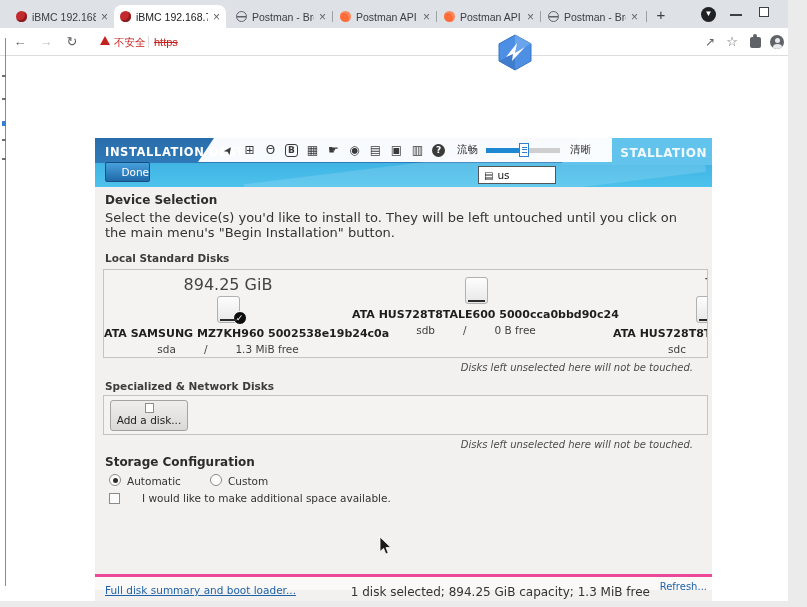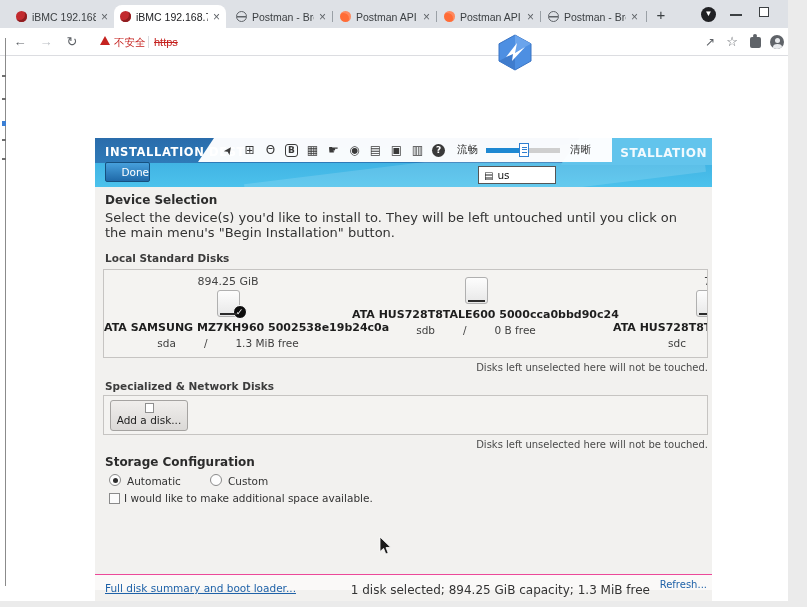--- a/index.html
+++ b/index.html
@@ -61,42 +61,42 @@
   .donebtn{position:absolute;left:10px;top:24px;width:45px;height:20px;background:linear-gradient(180deg,#47a0dc,#1f69a8);border:1px solid #16507f;border-radius:2px;color:#fff;font-size:10.5px;text-align:right;line-height:18px}
   .usbox{position:absolute;left:383px;top:28px;width:78px;height:18px;background:#fff;border:1px solid #555;font-size:10.5px;color:#111;display:flex;align-items:center;gap:4px;padding-left:5px}
   .usbox .kbi{font-size:10px;color:#222}
   
   .h1{position:absolute;left:10px;font-size:12px;font-weight:bold;color:#2c2c2c}
   .h2{position:absolute;left:10px;font-size:10.5px;font-weight:bold;color:#3c3c3c}
   .desc{position:absolute;left:10px;top:72px;width:596px;font-size:13px;line-height:15px;color:#333}
   .panel{position:absolute;left:8px;width:605px;border:1px solid #c6c4c2;background:#f4f3f1;overflow:hidden}
   .dpanel{top:131px;height:89px;display:flex}
   .disk{flex:none;width:248px;padding-top:5px;text-align:center}
-  .dsize{font-size:11px;color:#444}
+  .dsize{font-size:16px;color:#444}
   .dicon{width:23px;height:27px;margin:2px auto 0;background:linear-gradient(180deg,#fdfdfd,#e7e7e7);border:1px solid #b0b0b0;border-radius:3px;position:relative}
   .dicon::after{content:"";position:absolute;left:2px;right:2px;bottom:1px;height:2px;background:#2b2b2b}
   .badge{position:absolute;right:-8px;bottom:-3px;width:14px;height:14px;background:#0d0d0d;border:1.5px solid #fff;border-radius:50%;color:#fff;font-size:9px;line-height:12px;text-align:center}
   .dname{margin-top:4px;font-size:11px;font-weight:bold;color:#1e1e1e;white-space:nowrap}
   .drow{margin-top:3px;font-size:10.5px;color:#3f3f3f;display:flex;justify-content:center;gap:28px}
   .disk.cut{text-align:left}
   .disk.cut .dsize{padding-left:104px}
   .disk.cut .dname{padding-left:13px}
   .disk.cut .drow{justify-content:flex-start;padding-left:68px}
-  .note{position:absolute;right:4px;font-size:10px;color:#4a4a4a}
+  .note{position:absolute;right:19px;font-size:10px;font-style:italic;color:#4a4a4a}
   .apanel{top:257px;height:40px}
   .addbtn{position:absolute;left:6px;top:4px;width:78px;height:31px;background:linear-gradient(180deg,#f0eeec,#dbd9d7);border:1px solid #a5a3a1;border-radius:3px;text-align:center;padding-top:2px}
   .adicon{width:9px;height:10px;border:1px solid #8f8f8f;background:#fff;margin:0 auto}
   .addbtn span{display:block;font-size:10.5px;color:#222;margin-top:1px;white-space:nowrap}
   .optrow{position:absolute;top:336px;left:0;height:14px;font-size:10.5px;color:#333}
   .radio{position:absolute;width:12px;height:12px;border:1px solid #8a8a8a;border-radius:50%;background:#fdfdfd}
   .radio.sel::after{content:"";position:absolute;inset:2.5px;background:#2d2d2d;border-radius:50%}
   .rlabel{position:absolute;top:1px;white-space:nowrap}
-  .cbrow{position:absolute;top:354px;left:14px;font-size:10.5px;color:#333;display:flex;gap:4px;align-items:center}
+  .cbrow{position:absolute;top:354px;left:14px;font-size:10.5px;color:#333;display:flex;gap:22px;align-items:center}
   .cbox{width:11px;height:11px;border:1px solid #8a8a8a;background:#fbfbfb;flex:none}
-  .ifoot{position:absolute;left:0;top:436px;width:617px;height:16px;background:#faf9f8;border-top:1px solid #ec4899}
+  .ifoot{position:absolute;left:0;top:436px;width:617px;height:16px;background:#faf9f8;border-top:3px solid #ec4899}
   .flink{position:absolute;left:10px;top:7px;font-size:10.5px;color:#1f62a8;text-decoration:underline;white-space:nowrap}
   .fstat{position:absolute;right:62px;top:8px;font-size:12px;color:#333;white-space:nowrap}
   .frefresh{position:absolute;right:5px;top:4px;font-size:10px;color:#1f62a8;}
   
   .cursor{position:absolute;left:379px;top:537px;z-index:30}
 </style>
 </head>
 <body>
 
 <div class="screen">

